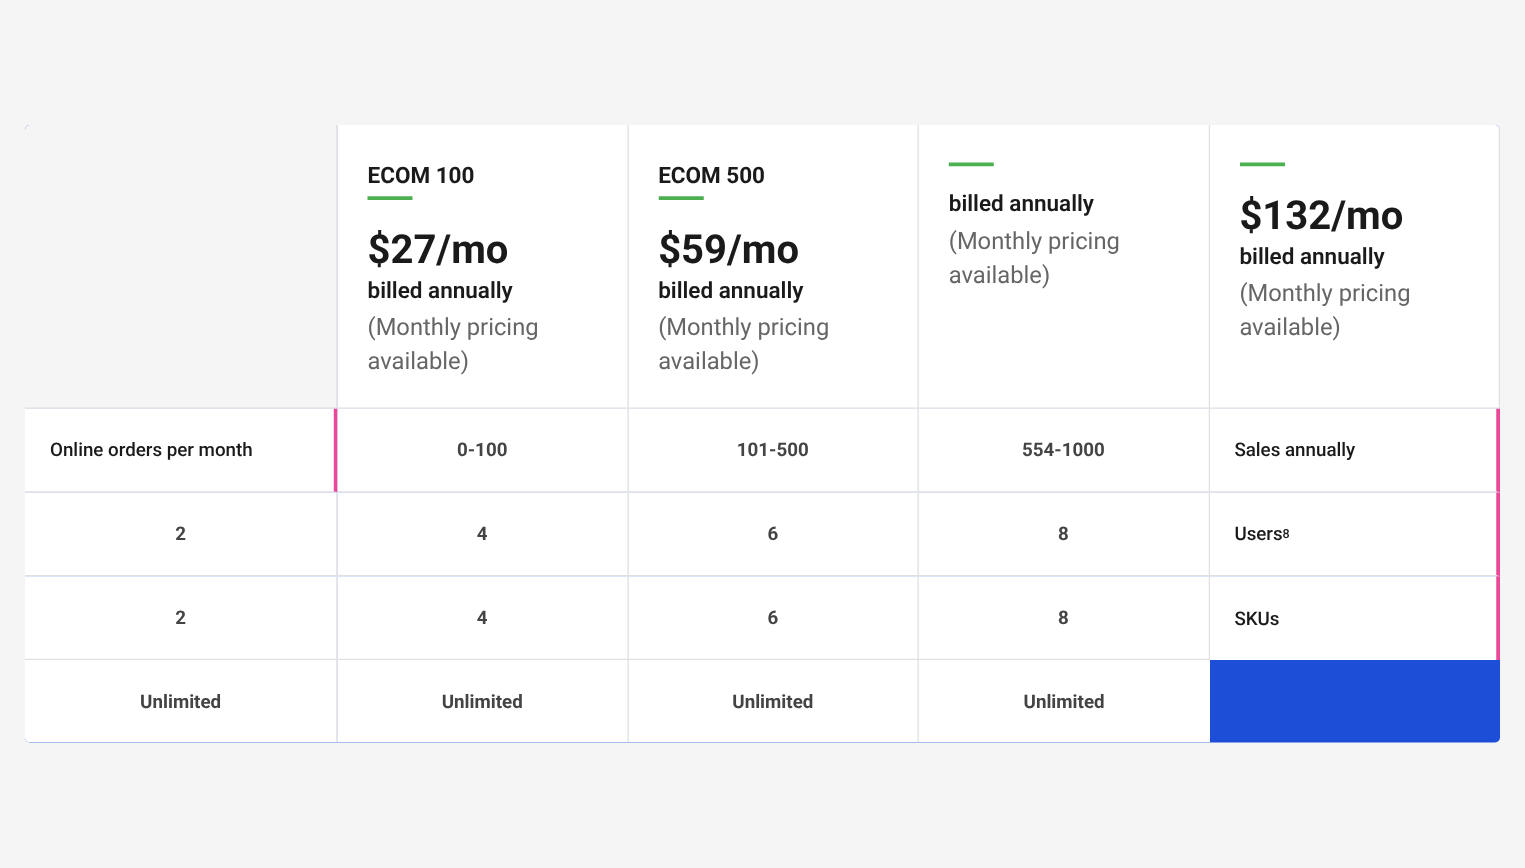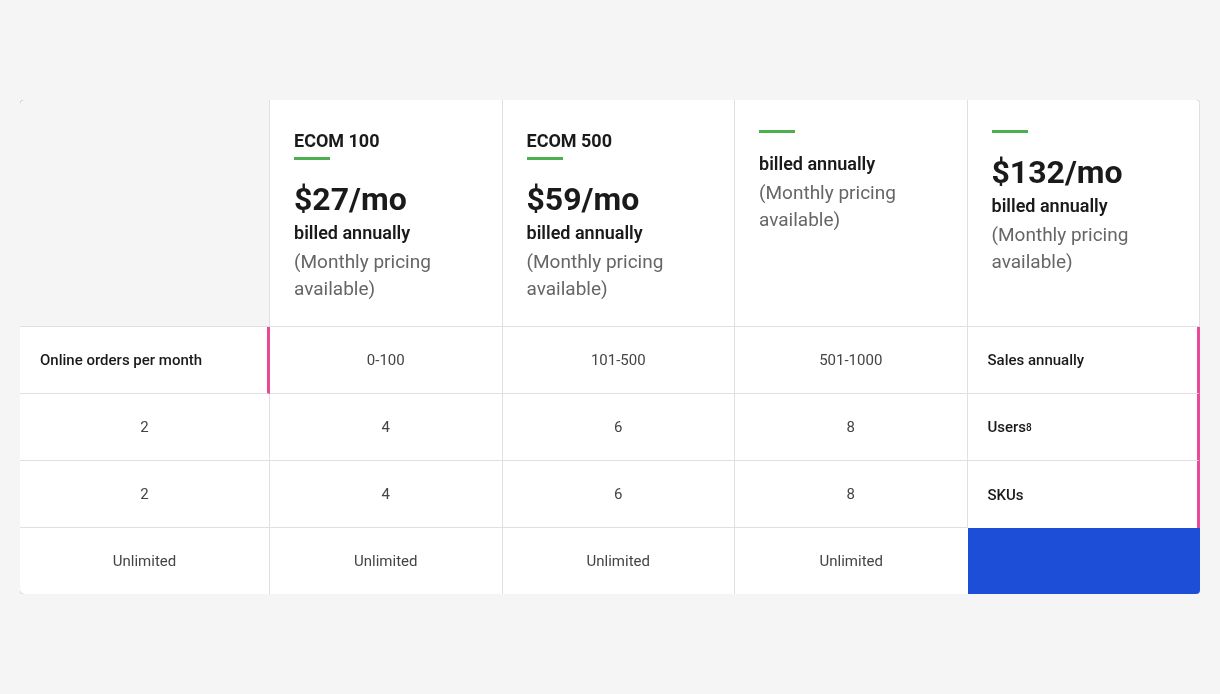--- a/index.html
+++ b/index.html
@@ -103,20 +103,21 @@
       padding: 24px 20px;
       font-size: 15px;
       color: #444;
       background: #fff;
       border-right: 1px solid #e0e0e0;
       border-bottom: 1px solid #e0e0e0;
       display: flex;
       align-items: center;
       justify-content: center;
       text-align: center;
+      font-weight: bold;
     }
 
     .row-cell:last-child {
       border-right: none;
     }
 
     .row-label.no-border-bottom,
     .row-cell.no-border-bottom {
       border-bottom: none;
     }
@@ -153,21 +154,21 @@
       </div>
       <div class="header-plan">
         <div class="plan-underline"></div>
         <div class="plan-price">$132/mo</div>
         <div class="plan-billing">billed annually</div>
         <div class="plan-note">(Monthly pricing available)</div>
       </div>
       <div class="row-label">Online orders per month</div>
       <div class="row-cell">0-100</div>
       <div class="row-cell">101-500</div>
-      <div class="row-cell">501-1000</div>
+      <div class="row-cell">554-1000</div>
       <div class="row-label">Sales annually</div>
       <div class="row-cell">2</div>
       <div class="row-cell">4</div>
       <div class="row-cell">6</div>
       <div class="row-cell">8</div>
       <div class="row-label">Users<sup>8</sup></div>
       <div class="row-cell">2</div>
       <div class="row-cell">4</div>
       <div class="row-cell">6</div>
       <div class="row-cell">8</div>

